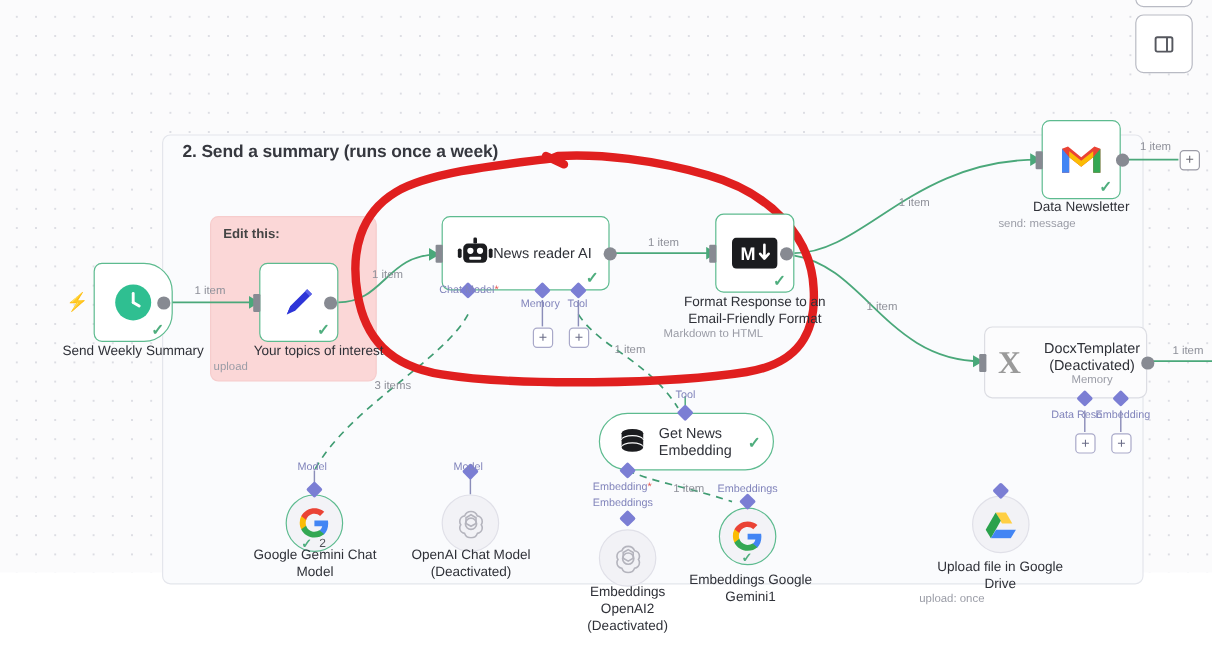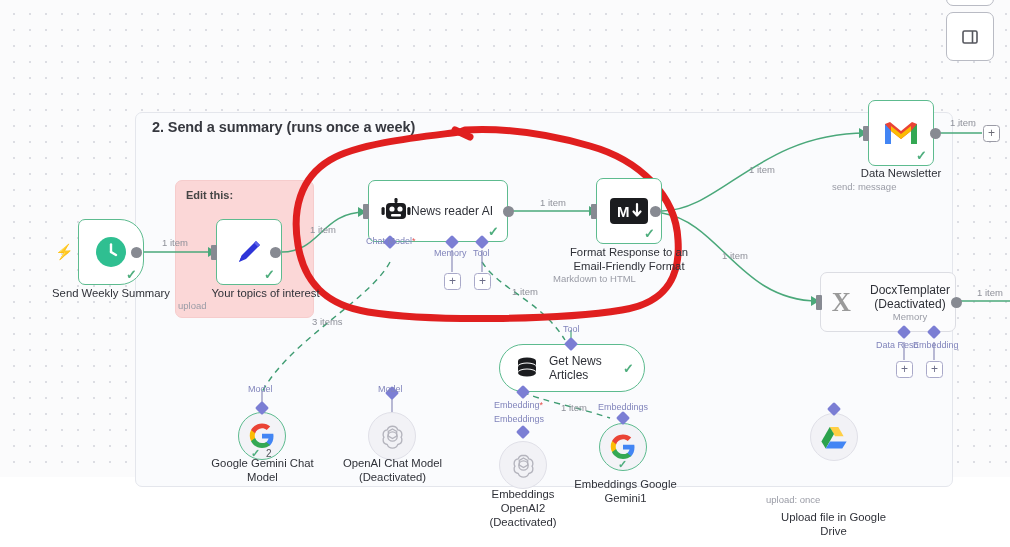--- a/index.html
+++ b/index.html
@@ -365,21 +365,21 @@
       <svg width="26" height="26" viewBox="0 0 26 26">
         <ellipse cx="13" cy="6" rx="9" ry="3.4" fill="#1b1c1f"></ellipse>
         <rect x="4" y="6" width="18" height="5" fill="#1b1c1f"></rect>
         <ellipse cx="13" cy="11" rx="9" ry="3.4" fill="#fff"></ellipse>
         <ellipse cx="13" cy="12" rx="9" ry="3.4" fill="#1b1c1f"></ellipse>
         <rect x="4" y="12" width="18" height="5" fill="#1b1c1f"></rect>
         <ellipse cx="13" cy="17" rx="9" ry="3.4" fill="#fff"></ellipse>
         <ellipse cx="13" cy="18" rx="9" ry="3.4" fill="#1b1c1f"></ellipse>
       </svg>
       <span class="node-title-inline" style="white-space:pre-line;">Get News
-Articles</span>
+Embedding</span>
       <span class="check" style="right:10px; top:16px;">✓</span>
     </div>
     <div class="diamond" style="left:566px; top:339px;"></div>
     <div class="port-label" style="left:563px; top:324px;">Tool</div>
     <div class="diamond" style="left:518px; top:387px;"></div>
     <div class="port-label" style="left:494px; top:400px;"><span>Embedding</span><span class="req">*</span></div>
   </div>
 
   <div class="node">
     <div class="node-circle" style="left:238px; top:412px;">
@@ -444,21 +444,21 @@
   <div class="node">
     <div class="node-circle deact" style="left:810px; top:413px;">
       <svg width="26" height="24" viewBox="0 0 26 24">
         <path d="M8.7 2 L17.3 2 L22.6 11.2 L14 11.2 Z" fill="#ffcf44"></path>
         <path d="M8.7 2 L0.4 16.5 L4.7 23.5 L13 9 Z" fill="#2ba24c"></path>
         <path d="M4.7 23.5 L21.3 23.5 L25.6 16.5 L9 16.5 Z" fill="#4285f4"></path>
         <path d="M13 9 L8.8 16.5 L17.2 16.5 Z" fill="#ffffff" opacity="0"></path>
       </svg>
     </div>
     <div class="diamond" style="left:829px; top:404px;"></div>
-    <div class="node-label" style="left:766px; top:466px; width:135px;margin-top:44px;">Upload file in Google
+    <div class="node-label" style="left:766px; top:466px; width:135px;">Upload file in Google
 Drive</div>
     <div class="node-sublabel" style="left:766px; top:494px; width:135px;">upload: once</div>
   </div>
 
   <div class="conn-label" style="left:162px; top:237px;">1 item</div>
   <div class="conn-label" style="left:310px; top:224px;">1 item</div>
   <div class="conn-label" style="left:540px; top:197px;">1 item</div>
   <div class="conn-label" style="left:749px; top:164px;">1 item</div>
   <div class="conn-label" style="left:722px; top:250px;">1 item</div>
   <div class="conn-label" style="left:950px; top:117px;">1 item</div>

